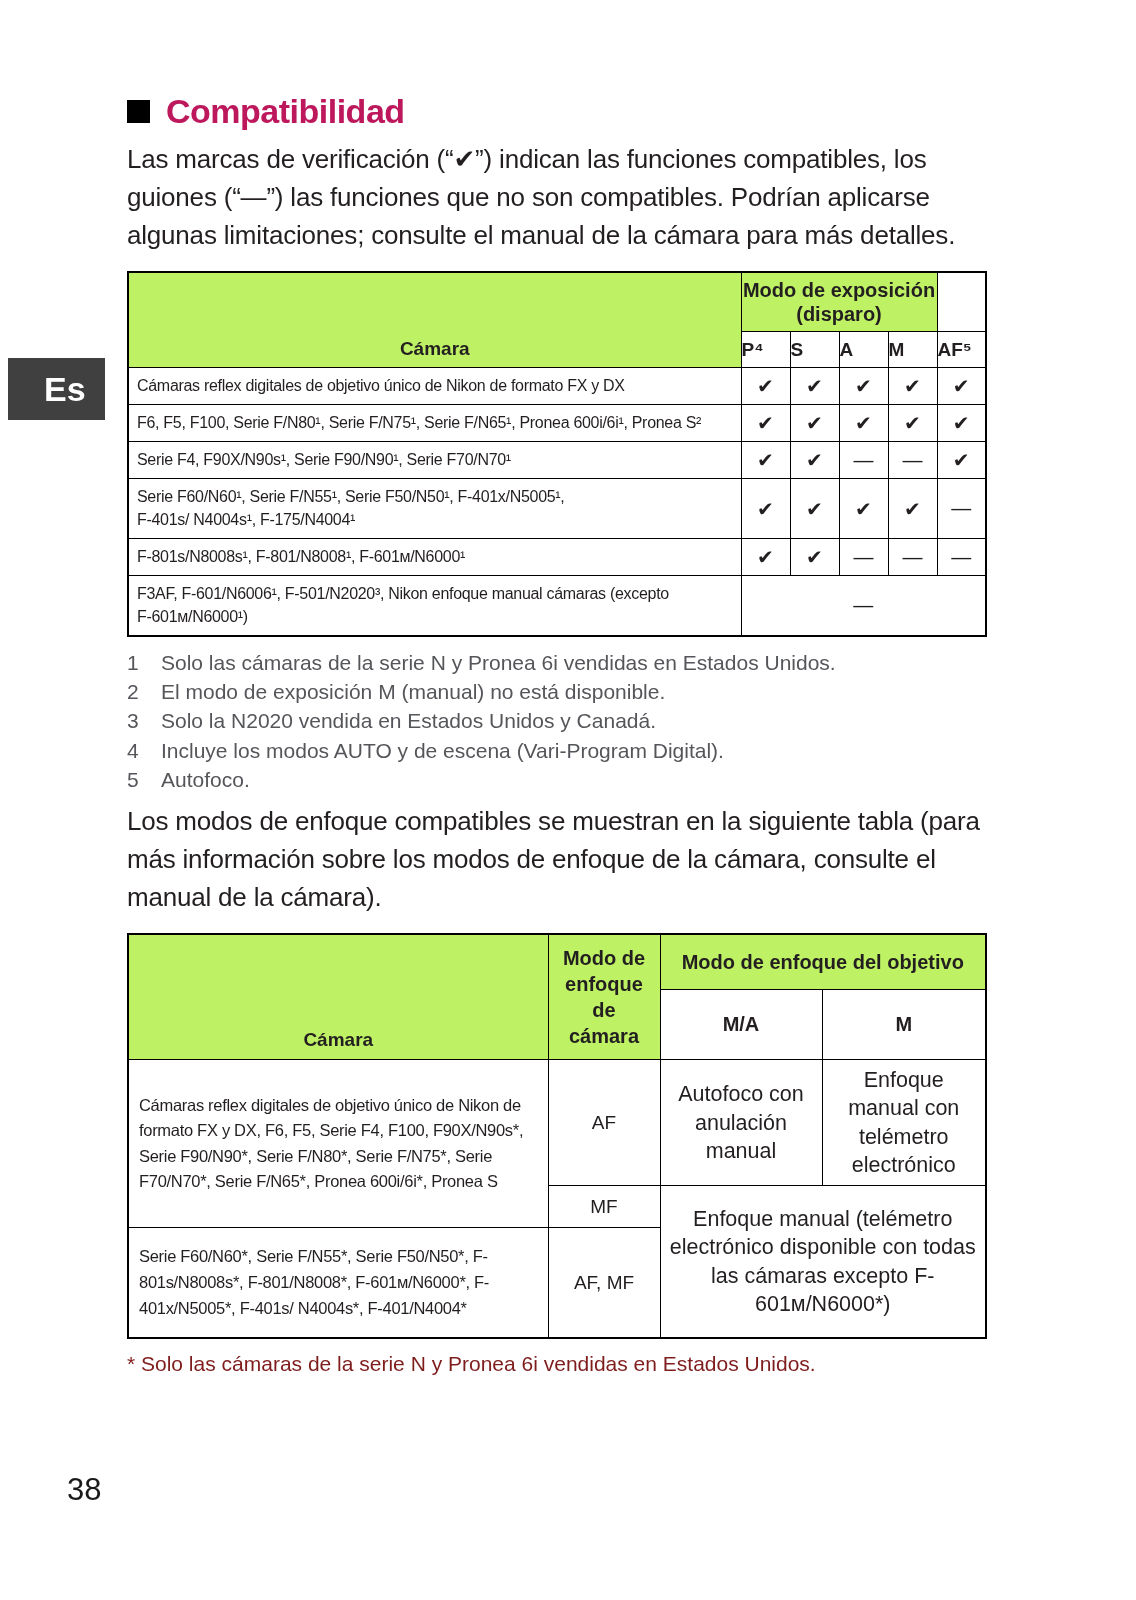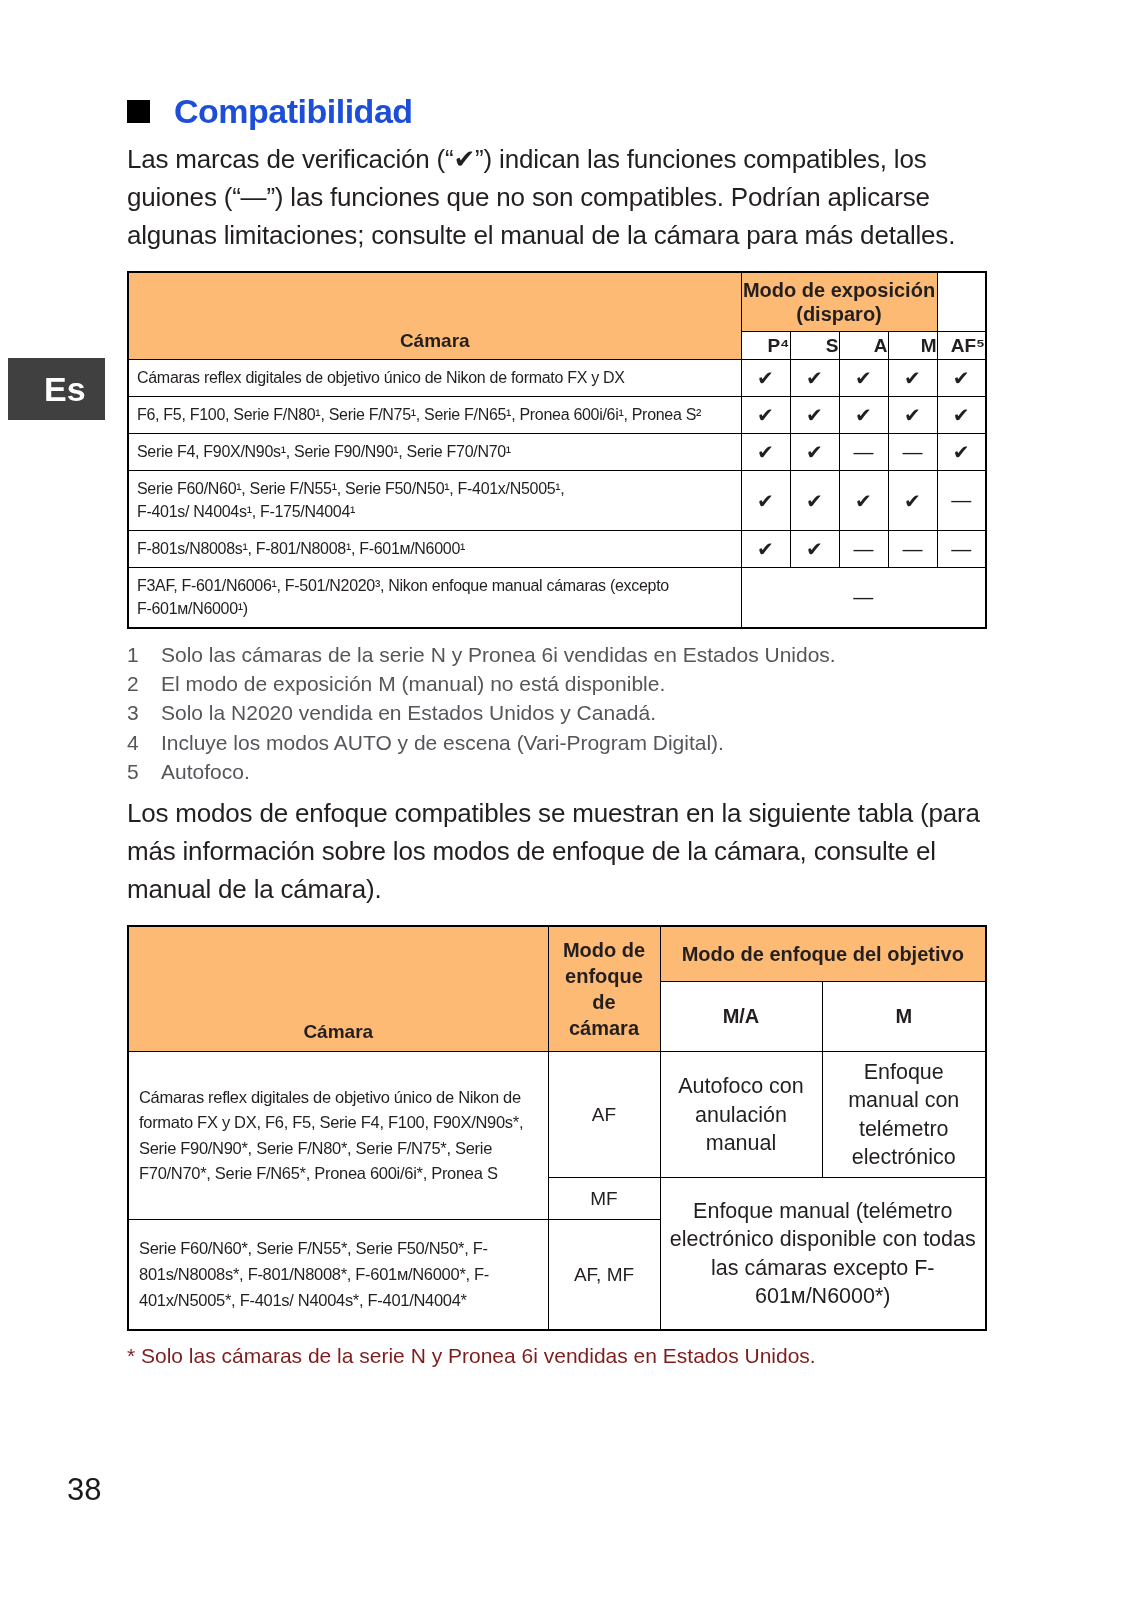--- a/index.html
+++ b/index.html
@@ -13,45 +13,45 @@
 
   .es-badge {
     position:absolute; left:8px; top:358px; width:97px; height:62px;
     background:#404040; color:#fff; font-size:34px; font-weight:bold;
     display:flex; align-items:center; padding-left:36px;
   }
 
   .content { position:absolute; left:127px; top:92px; width:858px; }
 
   h1.section {
-    font-size:34px; font-weight:bold; color:#1d4ed8;
-    display:flex; align-items:center; gap:24px; letter-spacing:-0.5px;
+    font-size:34px; font-weight:bold; color:#be185d;
+    display:flex; align-items:center; gap:16px; letter-spacing:-0.5px;
   }
   .sq { width:23px; height:23px; background:#000; display:inline-block; flex:none; }
 
   .intro { font-size:26px; line-height:1.46; margin-top:10px; letter-spacing:-0.2px; }
 
   table.tbl {
     border-collapse:collapse; table-layout:fixed; width:858px;
     margin-top:16px; border:2px solid #000;
   }
   .tbl th, .tbl td { border:1.5px solid #000; }
-  .tbl thead th { background:#fdba74; }
+  .tbl thead th { background:#bef264; }
 
   
   .t1 .h-cam {
     vertical-align:bottom; text-align:center; font-size:19px; font-weight:bold;
     padding-bottom:7px;
   }
   .t1 .h-group {
     font-size:20px; font-weight:bold; text-align:center; vertical-align:middle;
     white-space:pre-line; line-height:1.2; height:60px;
   }
   .t1 .h-blank { background:#fff; }
-  .t1 .h-col { background:#fff; font-size:19px; font-weight:bold; text-align:right; height:28px; }
+  .t1 .h-col { background:#fff; font-size:19px; font-weight:bold; text-align:left; height:36px; }
 
   .t1 td.cam {
     font-size:16px; letter-spacing:-0.3px; line-height:1.4;
     padding:4px 8px; vertical-align:middle; white-space:pre-line;
   }
   .t1 td.val { text-align:center; vertical-align:middle; font-size:20px; }
   .t1 td.val.check { font-weight:bold; font-style:italic; }
   .t1 tr.rh1 { height:37px; }
   .t1 tr.rh2 { height:60px; }
 

